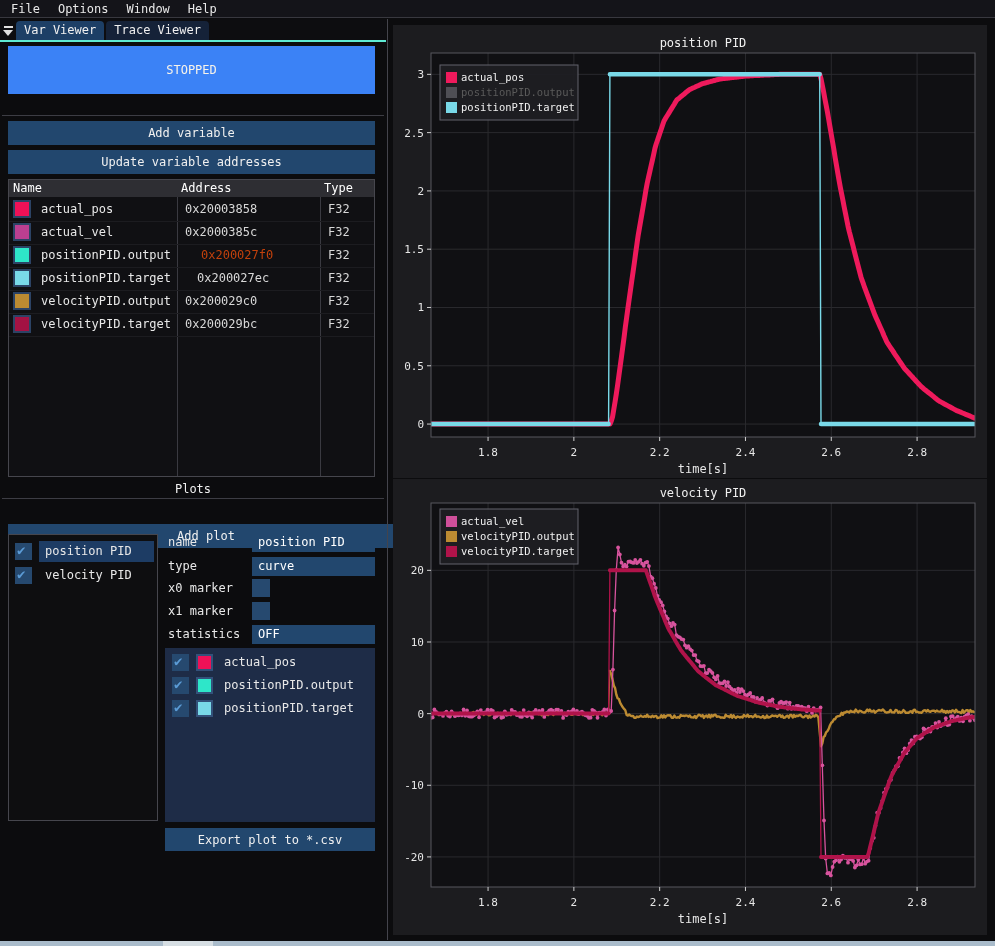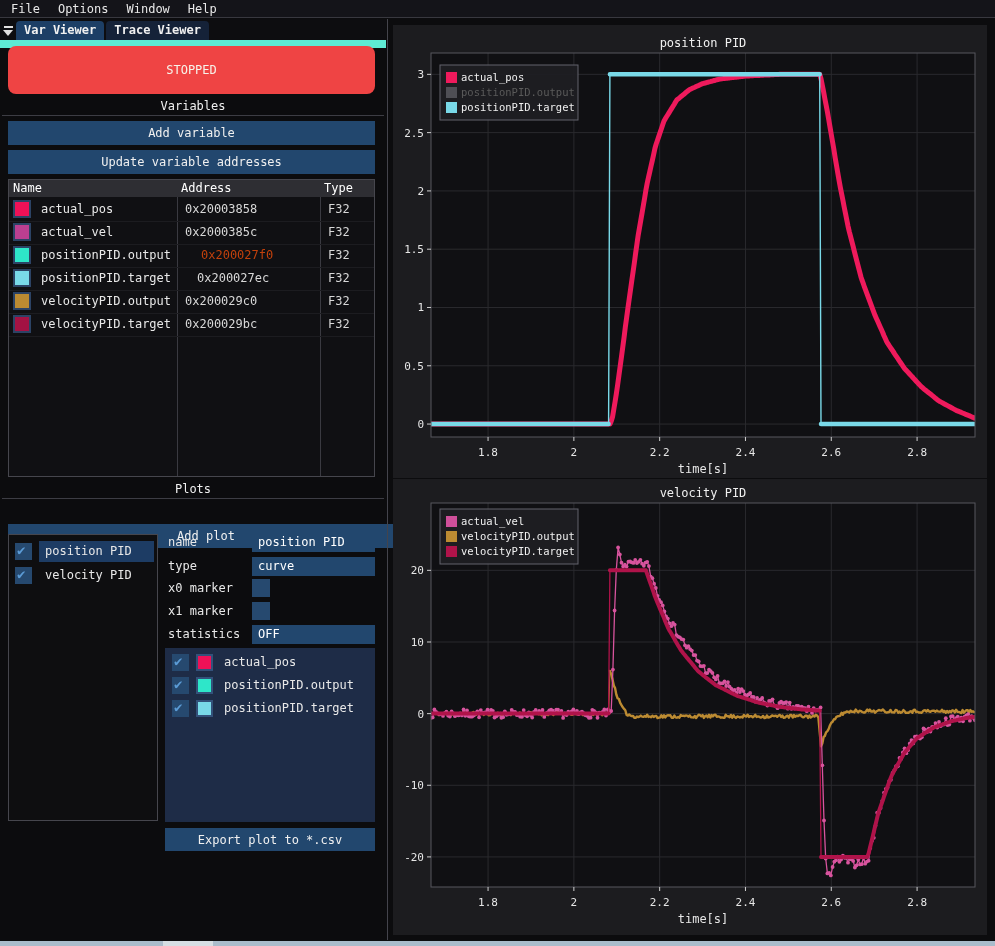--- a/index.html
+++ b/index.html
@@ -4,21 +4,21 @@
 <style>
   html,body{margin:0;padding:0;background:#0c0c0e;}
   .window{position:relative;width:995px;height:946px;background:#0c0c0e;overflow:hidden;
           font-family:"DejaVu Sans Mono",monospace;font-size:12px;color:#e8e8e8;}
   
   .menubar{position:absolute;left:0;top:0;width:995px;height:18px;background:#141419;
            border-bottom:1px solid #38383f;display:flex;align-items:center;padding-left:2px;box-sizing:border-box;}
   .menu-item{padding:4px 9px;line-height:18px;cursor:pointer;}
   
   .tabbar{position:absolute;left:0;top:19px;width:386px;height:21px;background:#0d0d10;
-          border-bottom:8px solid #5eead4;display:flex;align-items:flex-end;box-sizing:content-box;font-weight:bold;}
+          border-bottom:2px solid #5eead4;display:flex;align-items:flex-end;box-sizing:content-box;}
   .tab-chevron{width:16px;height:19px;display:flex;flex-direction:column;align-items:center;justify-content:center;cursor:pointer;}
   .tab-chevron .bar{width:9px;height:2px;background:#e0e0e0;margin-bottom:2px;}
   .tab-chevron .tri{width:0;height:0;border-left:5px solid transparent;border-right:5px solid transparent;border-top:6px solid #e0e0e0;}
   .tab{height:19px;line-height:19px;padding:0 8px;margin-right:2px;border-radius:4px 4px 0 0;cursor:pointer;color:#f0f0f0;}
   .tab.active{background:#1d3f66;}
   .tab.inactive{background:#152238;}
   
   .stopped-btn{position:absolute;left:8px;top:46px;width:367px;height:48px;background:#c5870e;
                color:#f7f3ea;display:flex;align-items:center;justify-content:center;cursor:pointer;}
   .sec-hdr{position:absolute;left:0;width:386px;text-align:center;color:#f0f0f0;}
@@ -78,23 +78,22 @@
     <div class="tab-chevron">
       <div class="bar"></div>
       <div class="tri"></div>
     </div>
     <span id="tabs-mount" style="display:flex;align-items:flex-end;">
         <div class="tab active">Var Viewer</div>
         <div class="tab inactive">Trace Viewer</div>
       </span>
   </div>
 
-  <div class="stopped-btn" style="background: #ef4444; border-radius: 8px;">STOPPED</div>
-
-  <div class="sec-hdr" id="vars-hdr">Variables</div>
+  <div class="stopped-btn" style="background: #3b82f6;">STOPPED</div>
+
   <div class="sep" id="sep-vars"></div>
   <div class="blue-btn" id="btn-addvar">Add variable</div>
   <div class="blue-btn" id="btn-update">Update variable addresses</div>
   <div id="var-table">
       <div class="vt-colline" style="left: 168px;"></div>
       <div class="vt-colline" style="left: 311px;"></div>
       <div class="vt-header">
         <div class="vt-hcell" style="left: 0px;">Name</div>
         <div class="vt-hcell" style="left: 168px;">Address</div>
         <div class="vt-hcell" style="left: 311px;">Type</div>

